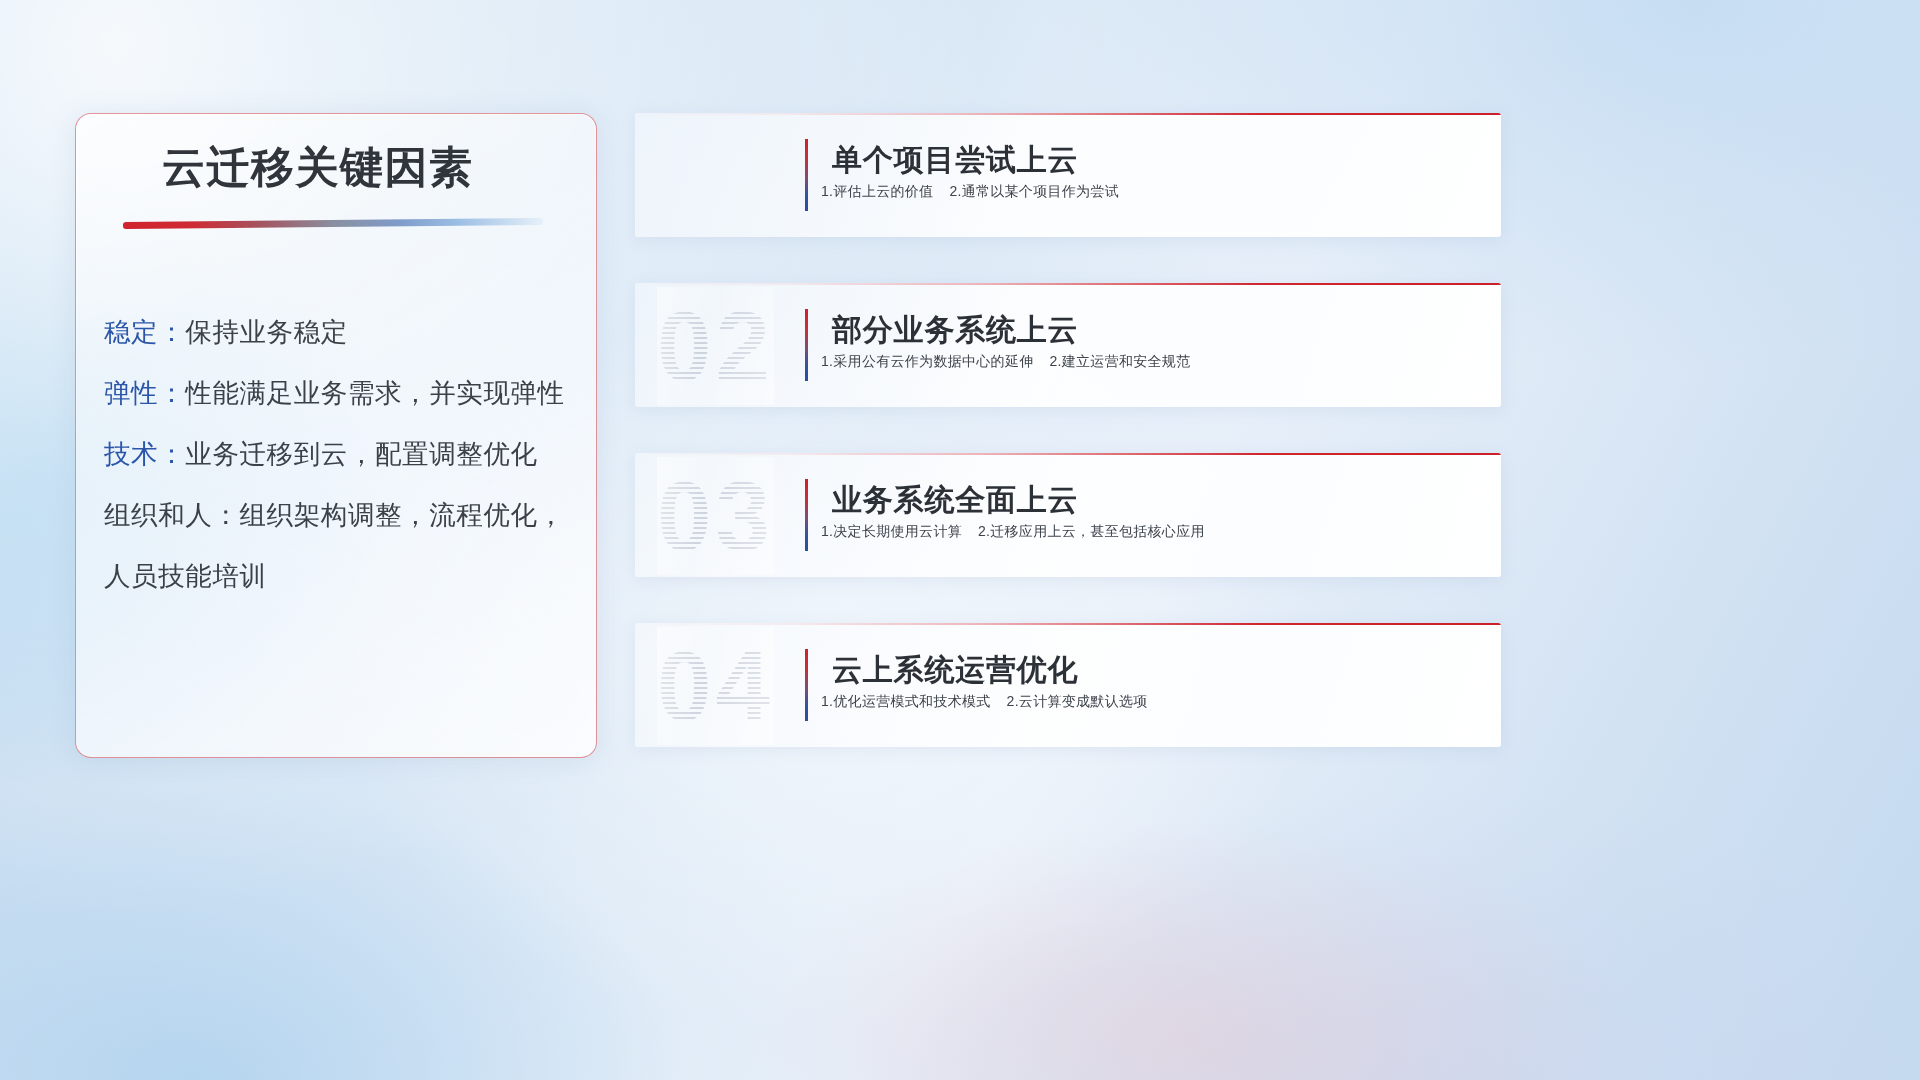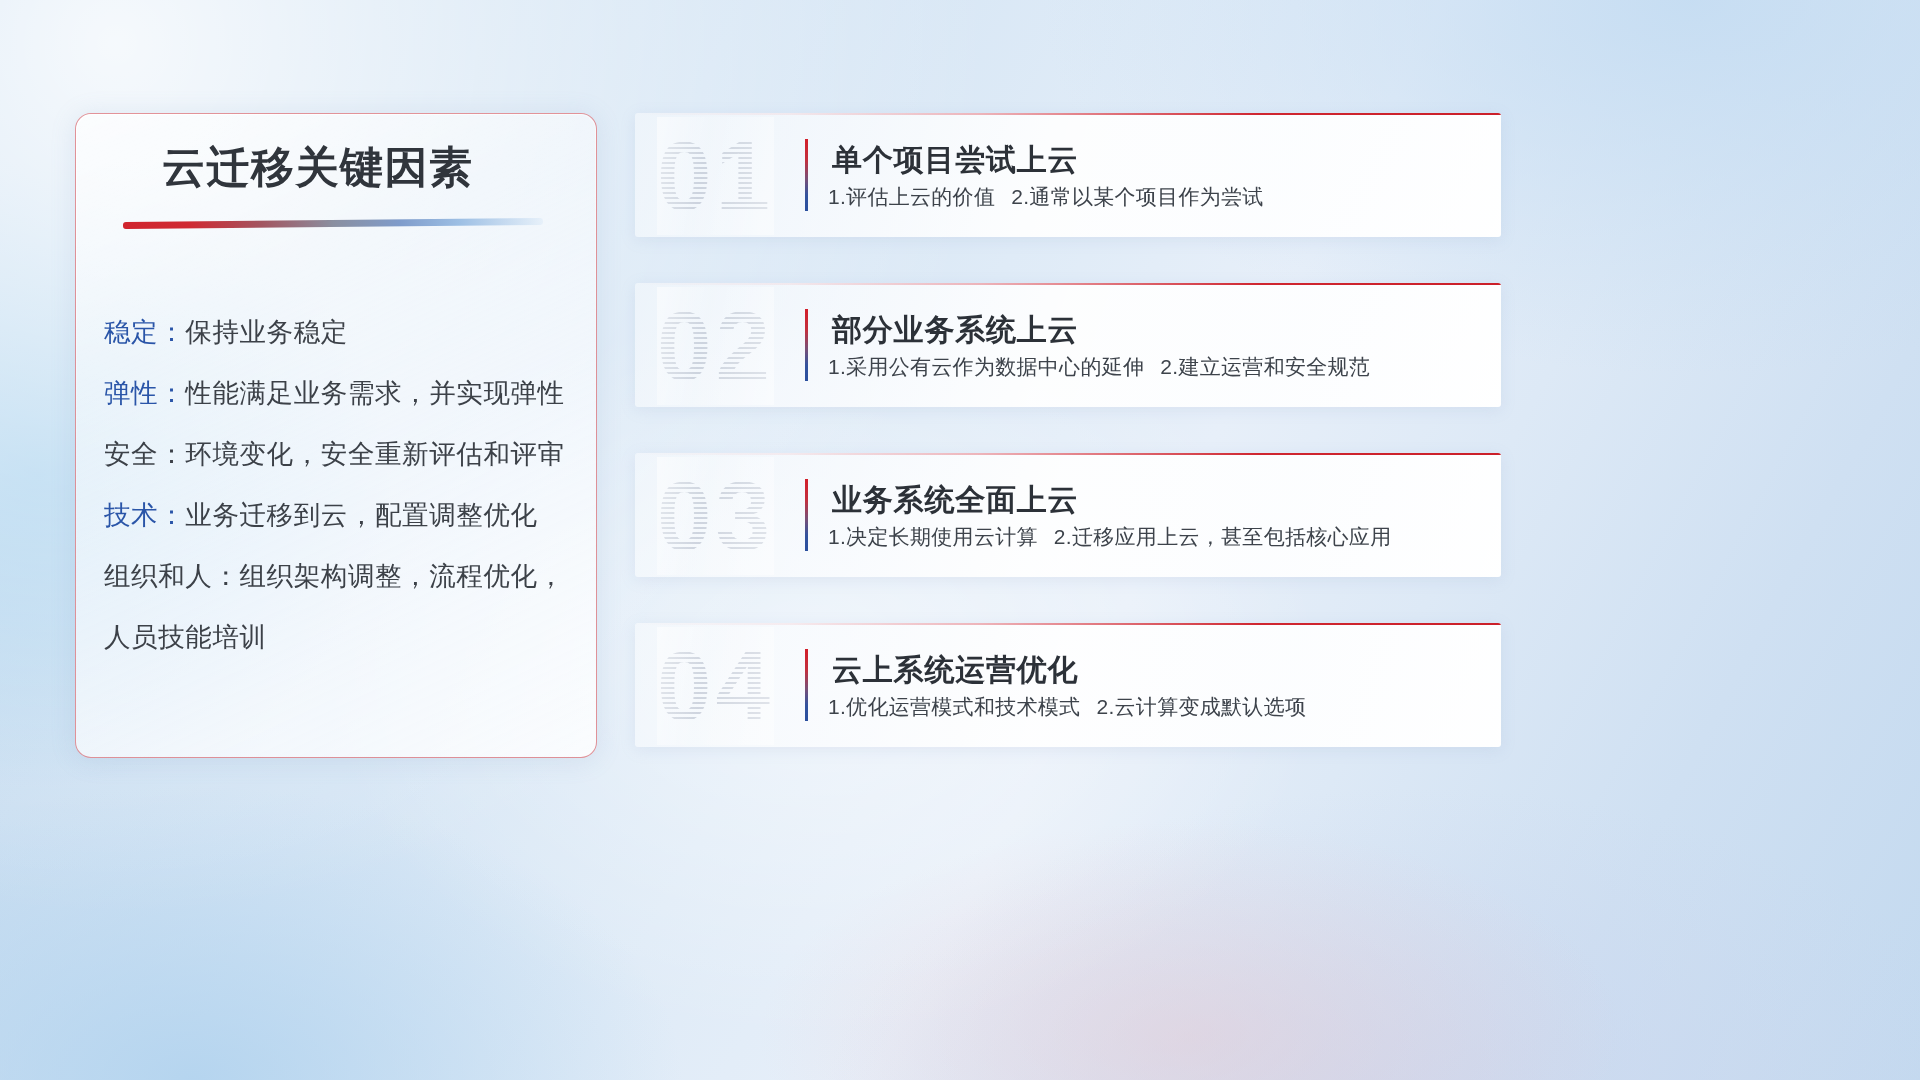--- a/index.html
+++ b/index.html
@@ -143,22 +143,22 @@
   .card-divider{
     position:absolute;left:170px;top:26px;width:2.5px;height:72px;
     background:linear-gradient(180deg,#d31f2a 0%, #c2303f 30%, #7a4f76 55%, #33539e 78%, #2a4f9e 100%);
   }
   .card-heading{
     position:absolute;left:197px;top:27px;
     font-size:30px;font-weight:bold;color:#2c3138;
     letter-spacing:.8px;white-space:nowrap;
   }
   .card-desc{
-    position:absolute;left:193px;top:70px;
-    font-size:21px;color:#3d434b;letter-spacing:.3px;
+    position:absolute;left:186px;top:70px;
+    font-size:14px;color:#3d434b;letter-spacing:.3px;
     white-space:nowrap;
   }
   .card-desc .gap{display:inline-block;width:16px;}
 </style>
 </head>
 <body>
 
 <div id="bg">
   <div class="bgL bg-base"></div>
   <div class="bgL bg-glow-tr"></div>
@@ -177,40 +177,36 @@
   <div id="factor-list">
 
     <div class="factor-row">
       <span class="f-label blue">稳定：</span><span class="f-text">保持业务稳定</span>
     </div>
 
     <div class="factor-row">
       <span class="f-label blue">弹性：</span><span class="f-text">性能满足业务需求，并实现弹性</span>
     </div>
 
-    <div class="factor-row">
-      <span class="f-label dark">安全：</span><span class="f-text">环境变化，安全重新评估和评审</span>
-    </div>
 
     <div class="factor-row">
       <span class="f-label blue">技术：</span><span class="f-text">业务迁移到云，配置调整优化</span>
     </div>
 
     <div class="factor-row">
       <span class="f-label dark">组织和人：</span><span class="f-text">组织架构调整，流程优化，</span>
     </div>
 
     <div class="factor-cont">人员技能培训</div>
   </div>
 </div>
 
 <div id="cards">
 
   <div class="card">
-    <div class="card-ghost">01</div>
     <div class="card-divider"></div>
     <div class="card-heading">单个项目尝试上云</div>
     <div class="card-desc"><span>1.评估上云的价值</span><span class="gap"></span><span>2.通常以某个项目作为尝试</span></div>
   </div>
 
   <div class="card">
     <div class="card-ghost">02</div>
     <div class="card-divider"></div>
     <div class="card-heading">部分业务系统上云</div>
     <div class="card-desc"><span>1.采用公有云作为数据中心的延伸</span><span class="gap"></span><span>2.建立运营和安全规范</span></div>

